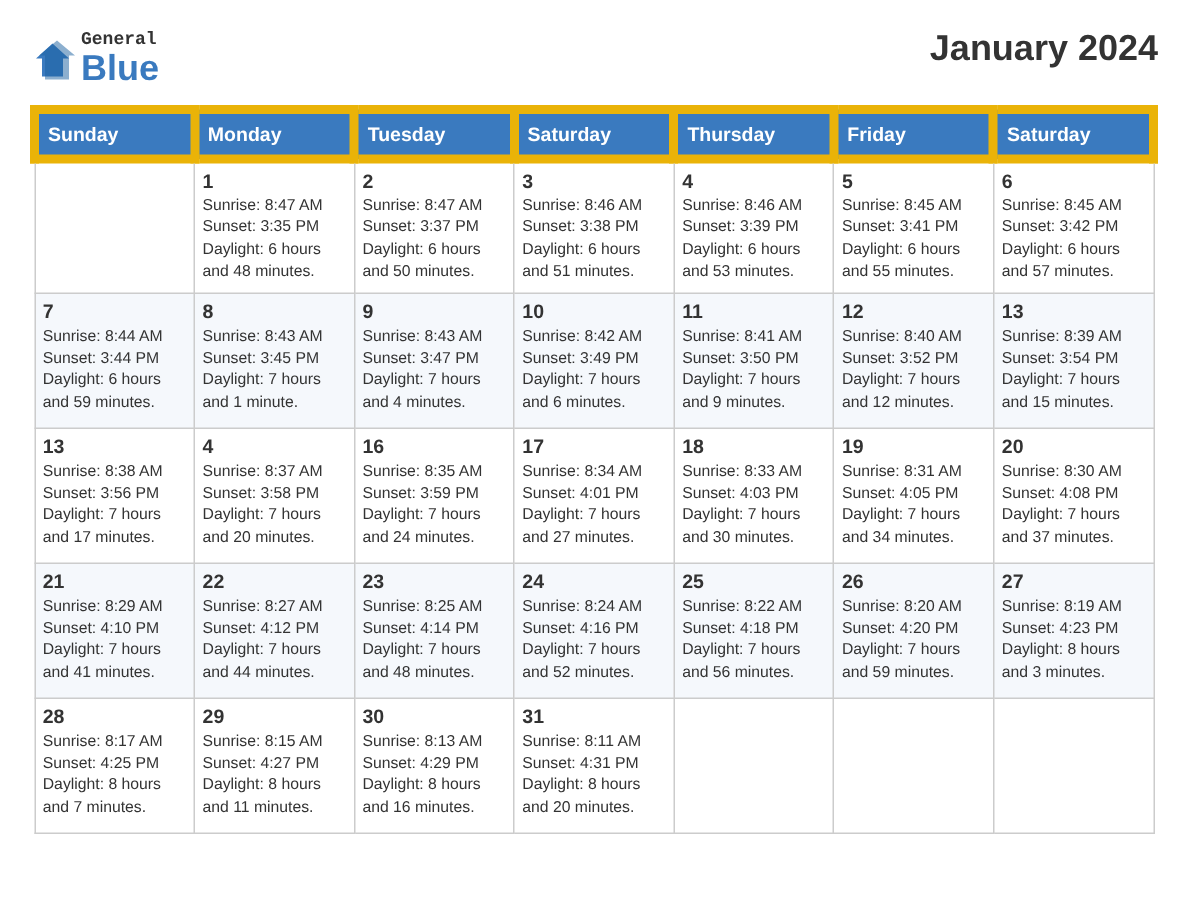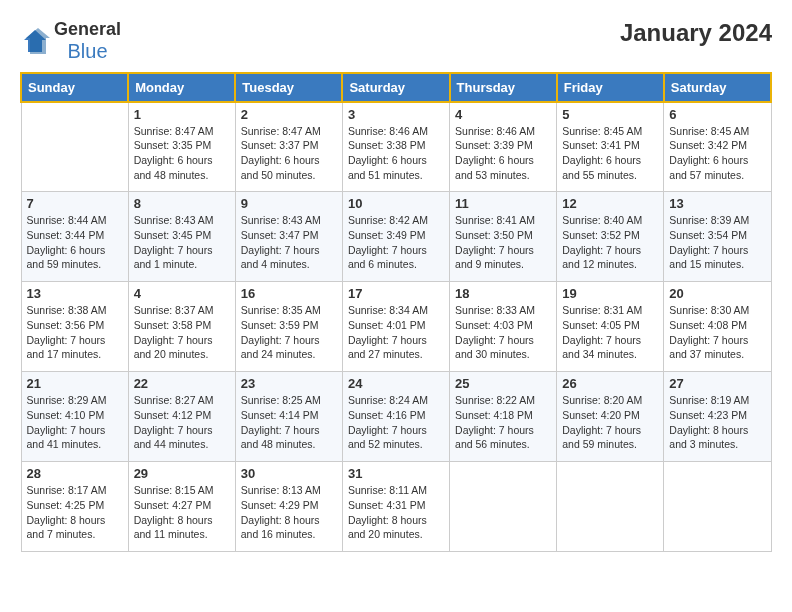--- a/index.html
+++ b/index.html
@@ -19,27 +19,28 @@
     .logo {
       display: flex;
       align-items: center;
     }
     .logo-text {
       display: flex;
       flex-direction: column;
       line-height: 1.1;
     }
     .logo-general {
-      font-size: 18px;
-      font-weight: bold;
-      color: #333;
+      font-size: 12px;
+      font-weight: bold;
+      color: #333;
+      font-family: Liberation Mono, monospace;
     }
     .logo-blue {
-      font-size: 20px;
-      font-weight: normal;
+      font-size: 24px;
+      font-weight: bold;
       color: #3a7abf;
       text-align: center;
     }
     .logo-icon {
       width: 30px;
       height: 30px;
       margin-right: 4px;
     }
     .title-block {
       text-align: right;
@@ -58,21 +59,21 @@
       width: 100%;
       border-collapse: collapse;
       table-layout: fixed;
     }
     th {
       background-color: #3a7abf;
       color: #fff;
       text-align: left;
       padding: 6px 6px;
       font-size: 13px;
-      border: 2px solid #eab308;
+      border: 6px solid #eab308;
     }
     td {
       border: 1px solid #ccc;
       vertical-align: top;
       padding: 4px 5px;
       font-size: 10.5px;
       color: #333;
       height: 90px;
     }
     .day-number {

